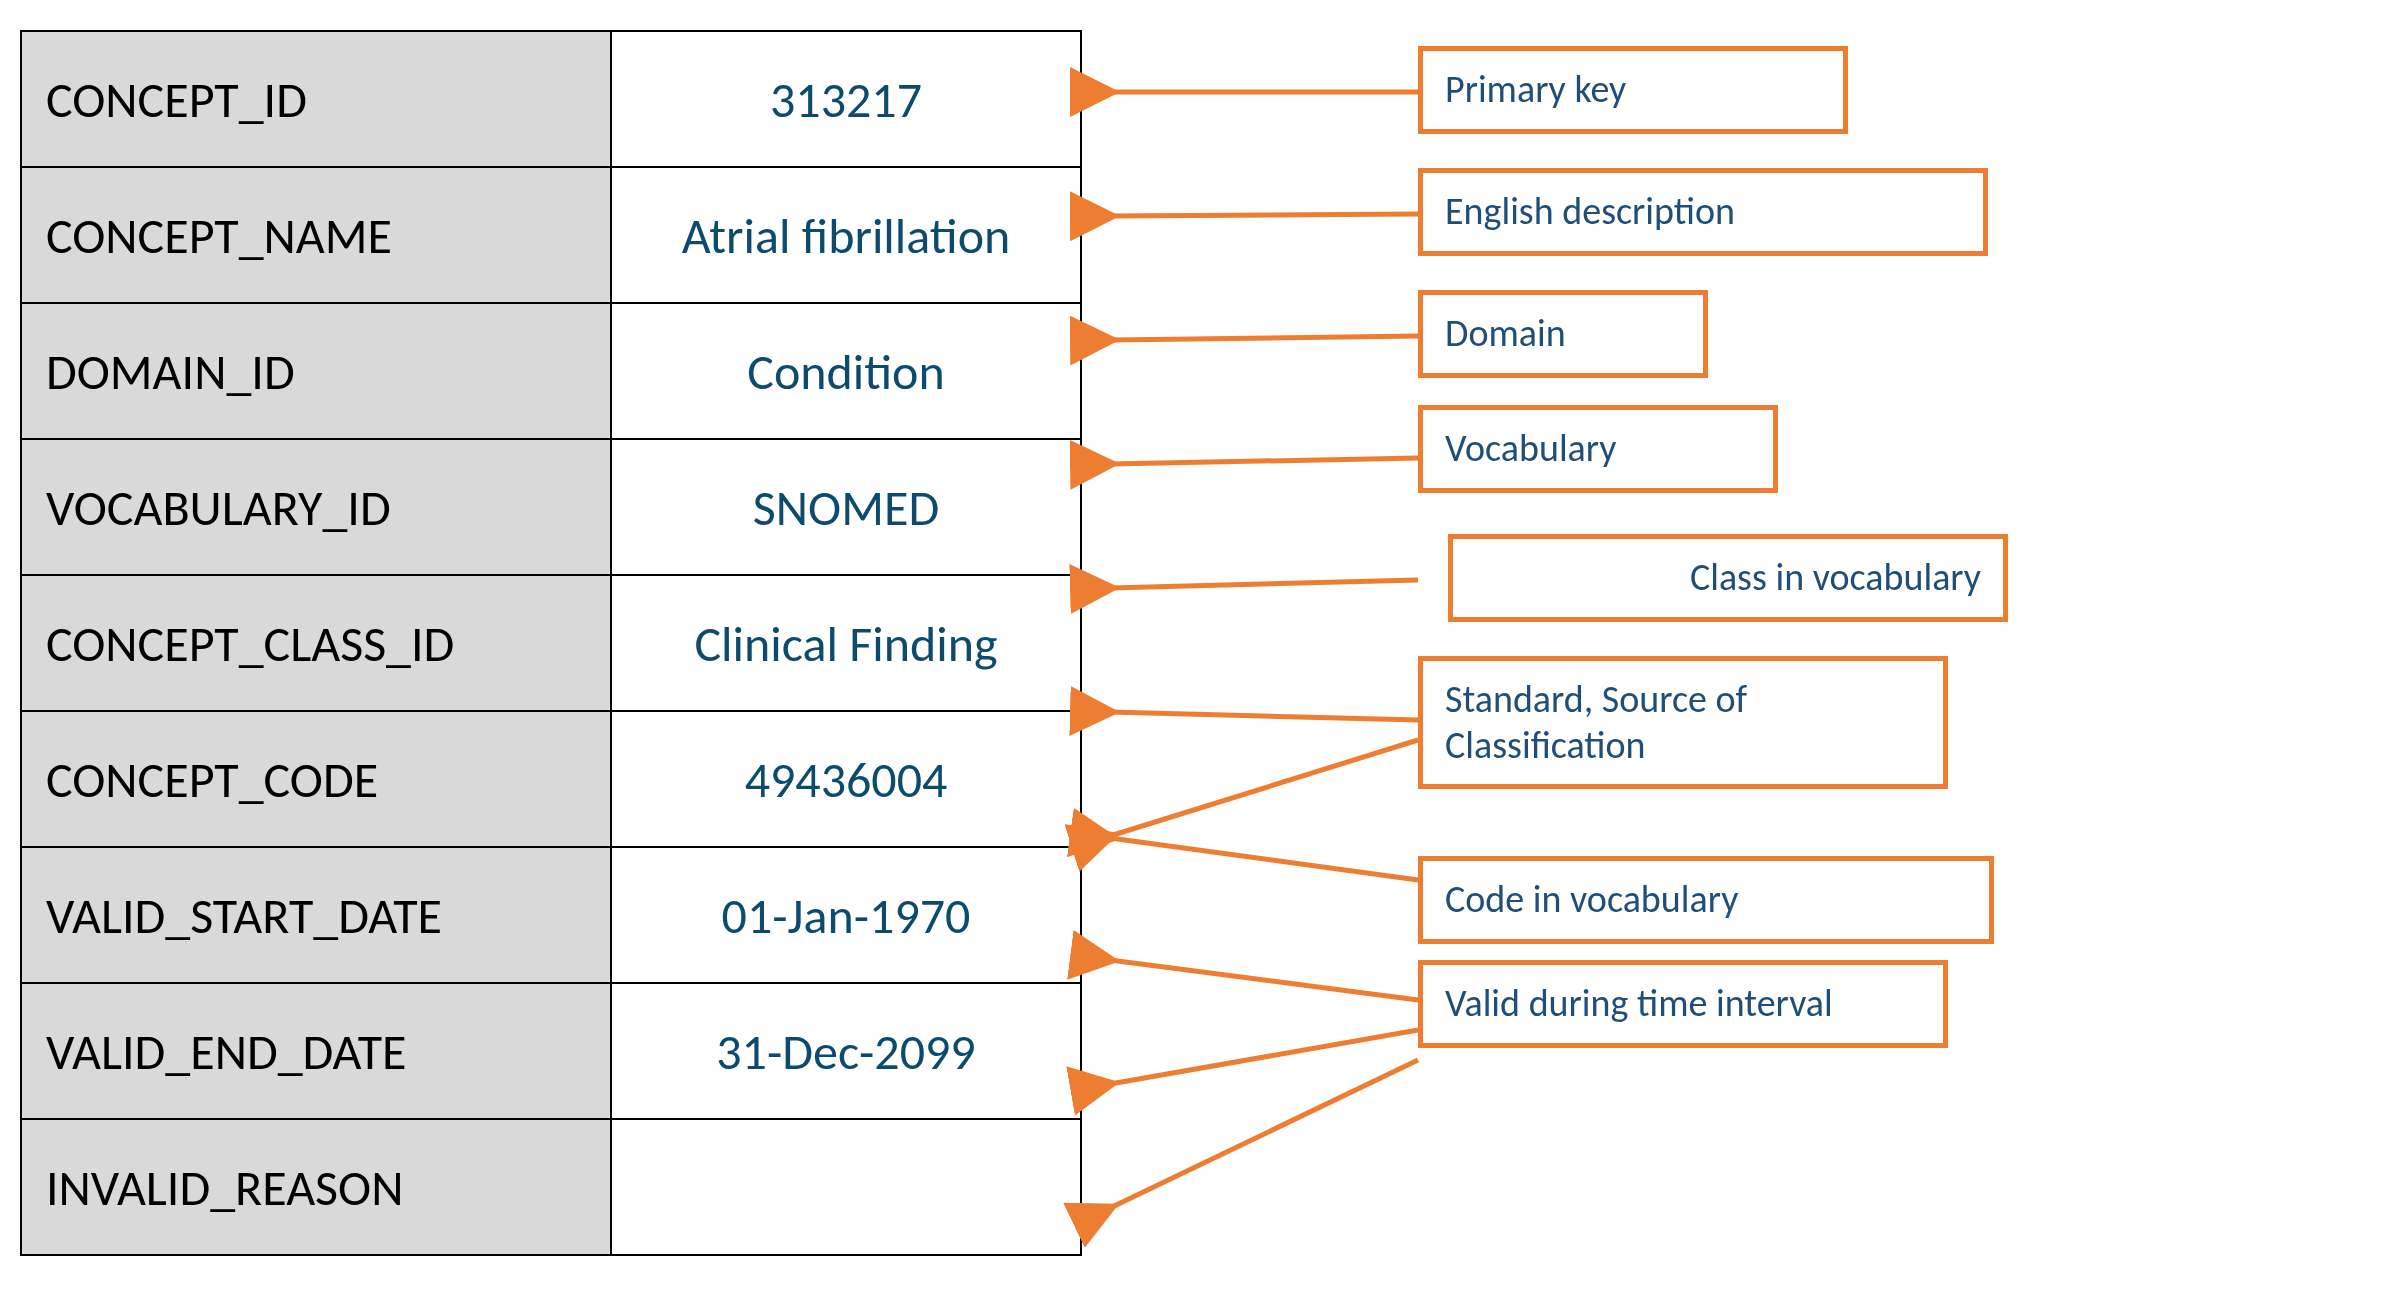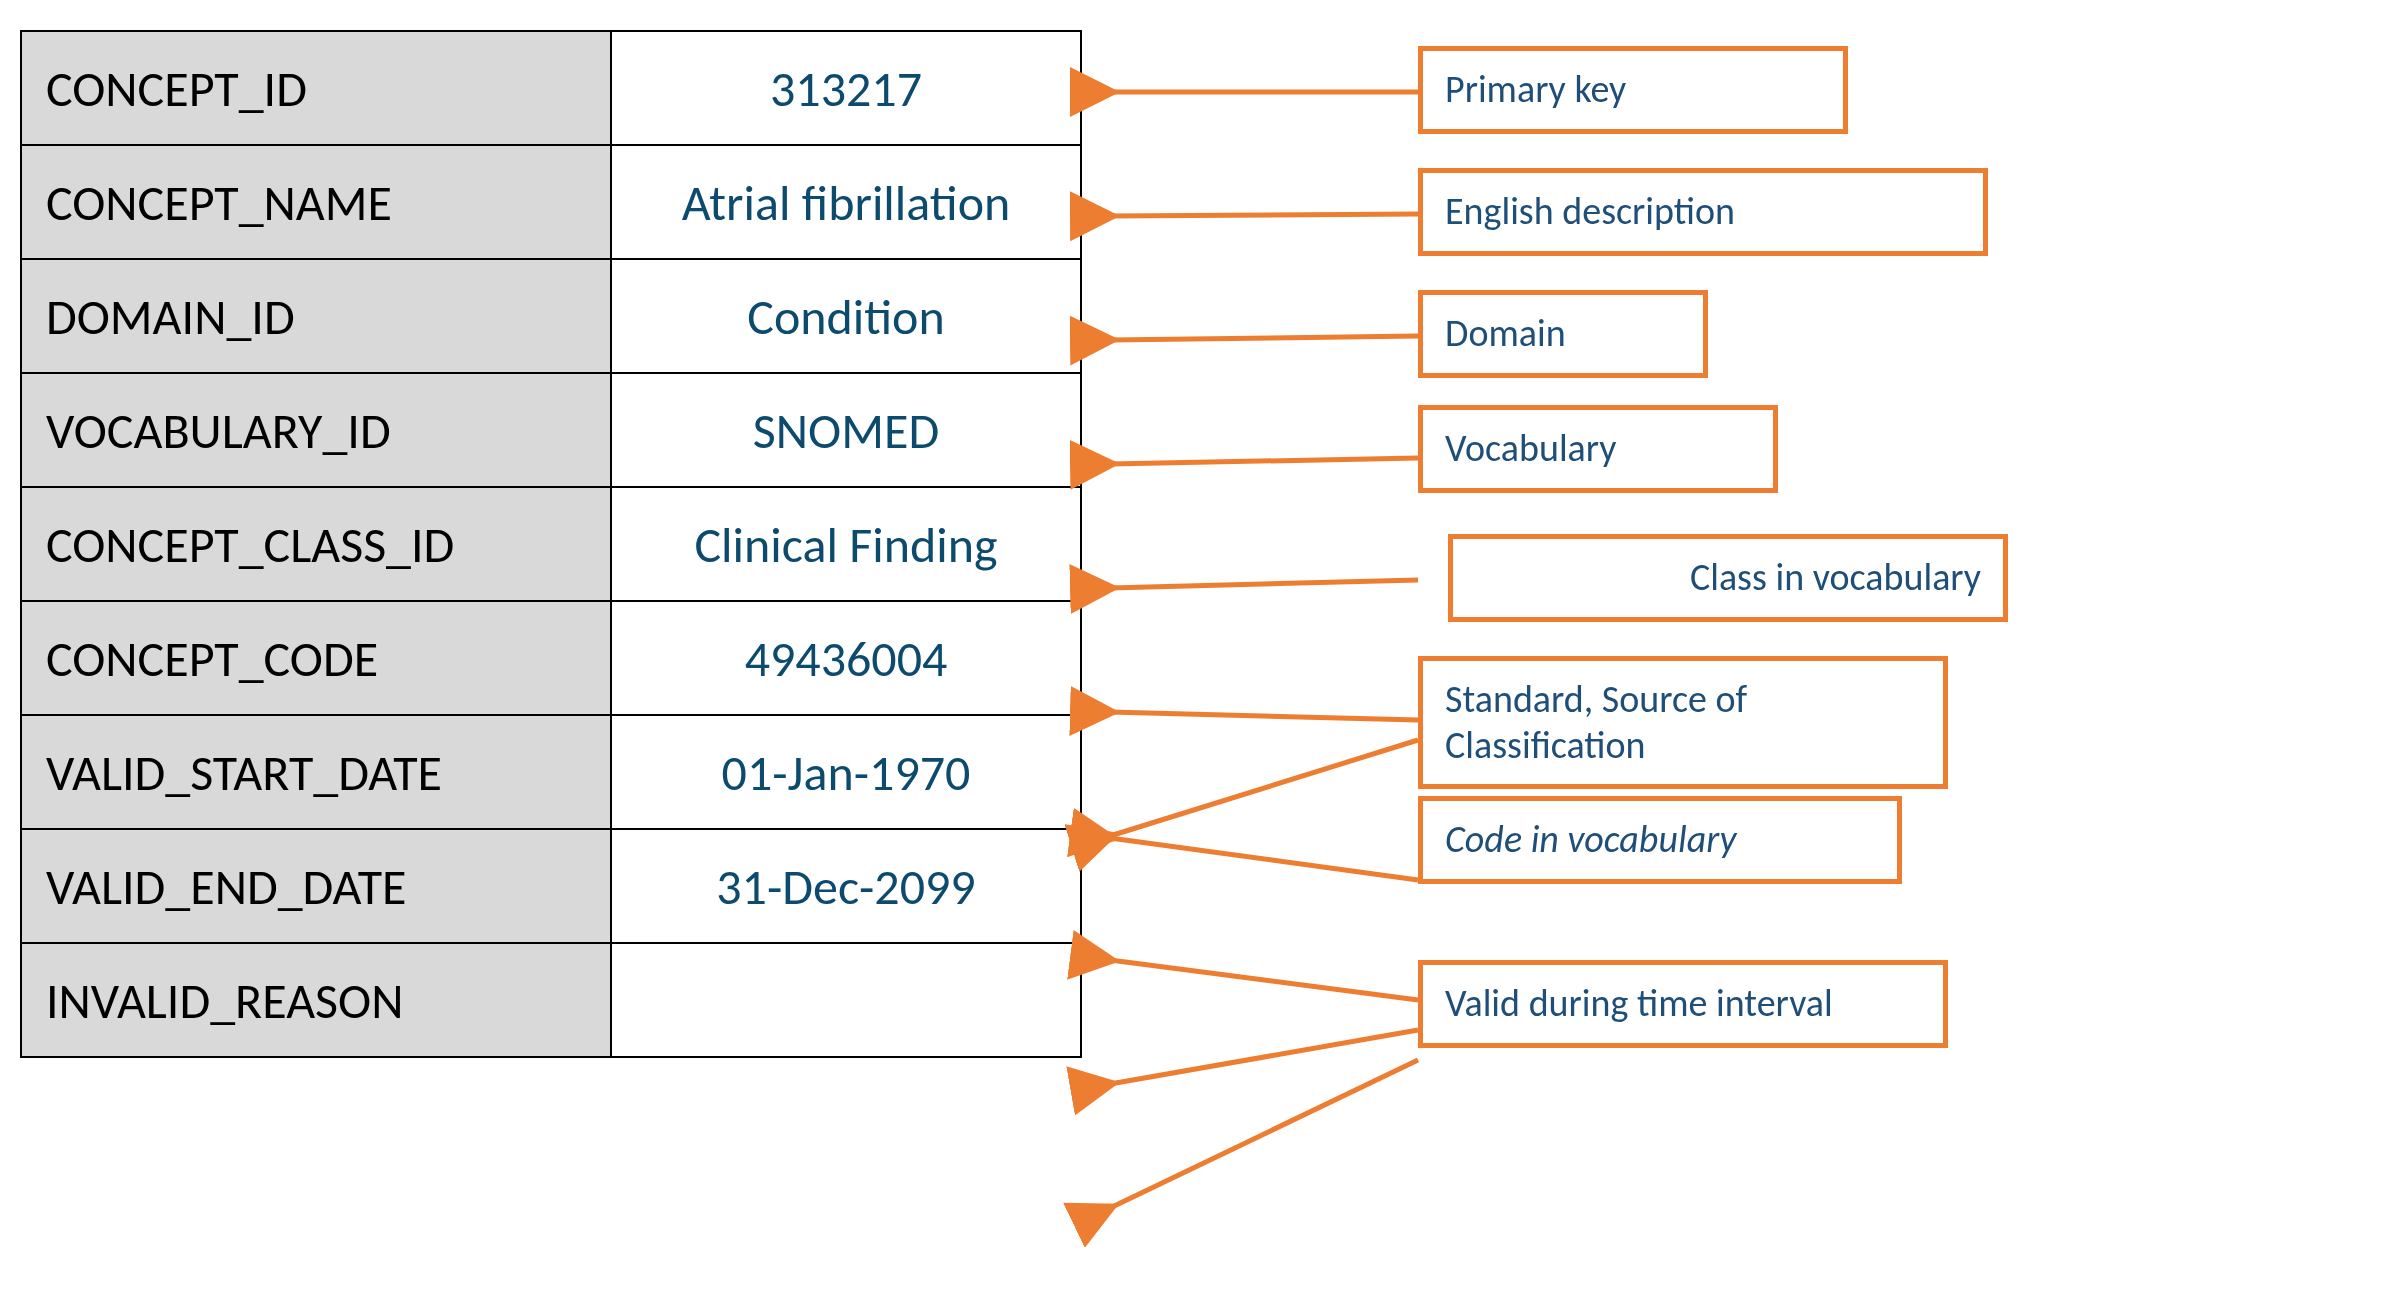--- a/index.html
+++ b/index.html
@@ -16,21 +16,21 @@
   }
   .data-table {
     position: absolute;
     left: 20px;
     top: 30px;
     border-collapse: collapse;
     table-layout: fixed;
   }
   .data-table td {
     border: 2px solid #000000;
-    height: 114px;
+    height: 136px;
     vertical-align: middle;
     font-size: 50px;
     padding: 0 24px;
   }
   .data-table td.key {
     width: 590px;
     background: #d9d9d9;
     text-align: left;
     color: #000000;
   }
@@ -103,21 +103,21 @@
       </tr>
     </tbody>
   </table>
 
   <div class="annotation" style="left:1418px; top:46px;  width:430px;">Primary key</div>
   <div class="annotation" style="left:1418px; top:168px; width:570px;">English description</div>
   <div class="annotation" style="left:1418px; top:290px; width:290px;">Domain</div>
   <div class="annotation" style="left:1418px; top:405px; width:360px;">Vocabulary</div>
   <div class="annotation" style="left:1448px; top:534px; width:560px;text-align:right;">Class in vocabulary</div>
   <div class="annotation" style="left:1418px; top:656px; width:530px;">Standard, Source of Classification</div>
-  <div class="annotation" style="left:1418px; top:796px; width:484px;font-style:italic;">Code in vocabulary</div>
+  <div class="annotation" style="left:1418px; top:856px; width:576px;">Code in vocabulary</div>
   <div class="annotation" style="left:1418px; top:960px; width:530px;">Valid during time interval</div>
 
   <svg class="arrow-layer" width="2381" height="1293">
     <defs>
       <marker id="ah" markerWidth="10" markerHeight="10" refX="2" refY="5" orient="auto" markerUnits="strokeWidth">
         <path d="M10,0 L0,5 L10,10 Z" fill="#ed7d31"></path>
       </marker>
     </defs>
 
     <line x1="1418" y1="92" x2="1110" y2="92" stroke="#ed7d31" stroke-width="5" marker-end="url(#ah)"></line>

